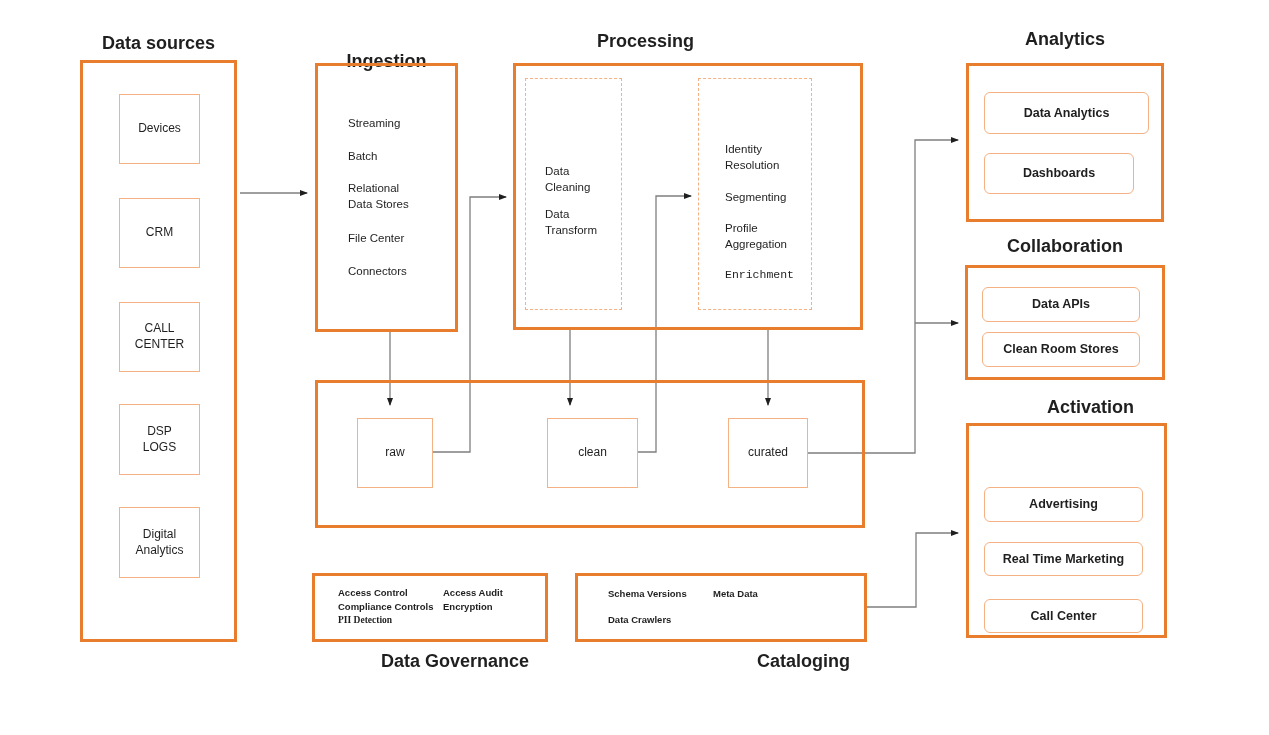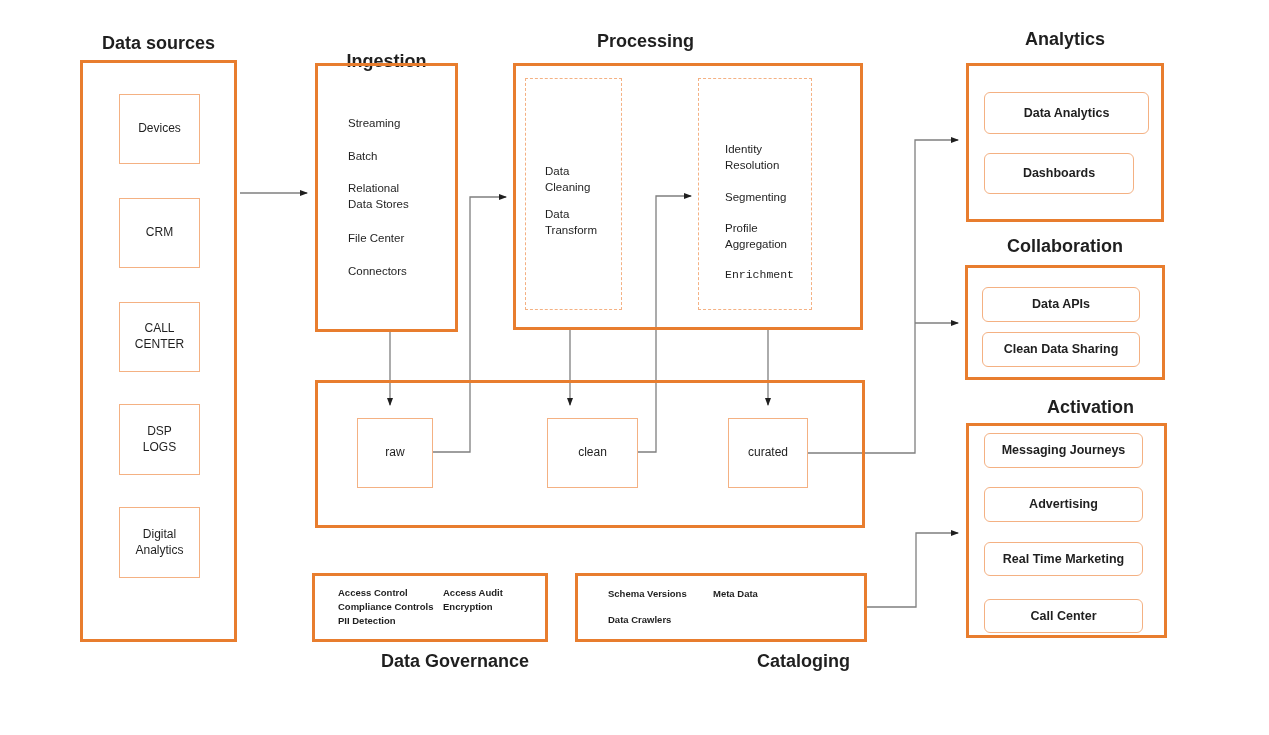--- a/index.html
+++ b/index.html
@@ -91,40 +91,39 @@
 
   <div class="outer" style="left:315px;top:380px;width:550px;height:148px;"></div>
   <div class="inner" style="left:357px;top:418px;width:76px;height:70px;">raw</div>
   <div class="inner" style="left:547px;top:418px;width:91px;height:70px;">clean</div>
   <div class="inner" style="left:728px;top:418px;width:80px;height:70px;">curated</div>
 
   <div class="outer" style="left:312px;top:573px;width:236px;height:69px;"></div>
   <div class="title" style="left:330px;top:651px;width:250px;">Data Governance</div>
   <div class="small" style="left:338px;top:586px;">Access Control</div>
   <div class="small" style="left:338px;top:600px;">Compliance Controls</div>
-  <div class="small" style="left:338px;top:614px;">PII Detection</div>
+  <div class="small" style="left:338px;top:614px;font-family:Liberation Serif, serif;">PII Detection</div>
   <div class="small" style="left:443px;top:586px;">Access Audit</div>
   <div class="small" style="left:443px;top:600px;">Encryption</div>
 
   <div class="outer" style="left:575px;top:573px;width:292px;height:69px;"></div>
   <div class="title" style="left:600px;top:651px;width:250px;text-align:right;">Cataloging</div>
   <div class="small" style="left:608px;top:587px;">Schema Versions</div>
   <div class="small" style="left:713px;top:587px;">Meta Data</div>
   <div class="small" style="left:608px;top:613px;">Data Crawlers</div>
 
   <div class="title" style="left:966px;top:29px;width:198px;">Analytics</div>
   <div class="outer" style="left:966px;top:63px;width:198px;height:159px;"></div>
   <div class="inner bold" style="left:984px;top:92px;width:165px;height:42px;">Data Analytics</div>
   <div class="inner bold" style="left:984px;top:153px;width:150px;height:41px;">Dashboards</div>
 
   <div class="title" style="left:965px;top:236px;width:200px;">Collaboration</div>
   <div class="outer" style="left:965px;top:265px;width:200px;height:115px;"></div>
   <div class="inner bold" style="left:982px;top:287px;width:158px;height:35px;">Data APIs</div>
-  <div class="inner bold" style="left:982px;top:332px;width:158px;height:35px;">Clean Data Sharing</div>
+  <div class="inner bold" style="left:982px;top:332px;width:158px;height:35px;">Clean Room Stores</div>
 
   <div class="title" style="left:990px;top:397px;width:201px;">Activation</div>
   <div class="outer" style="left:966px;top:423px;width:201px;height:215px;"></div>
-  <div class="inner bold" style="left:984px;top:433px;width:159px;height:35px;">Messaging Journeys</div>
   <div class="inner bold" style="left:984px;top:487px;width:159px;height:35px;">Advertising</div>
   <div class="inner bold" style="left:984px;top:542px;width:159px;height:34px;">Real Time Marketing</div>
   <div class="inner bold" style="left:984px;top:599px;width:159px;height:34px;">Call Center</div>
 
 </div>
 
 </body></html>

